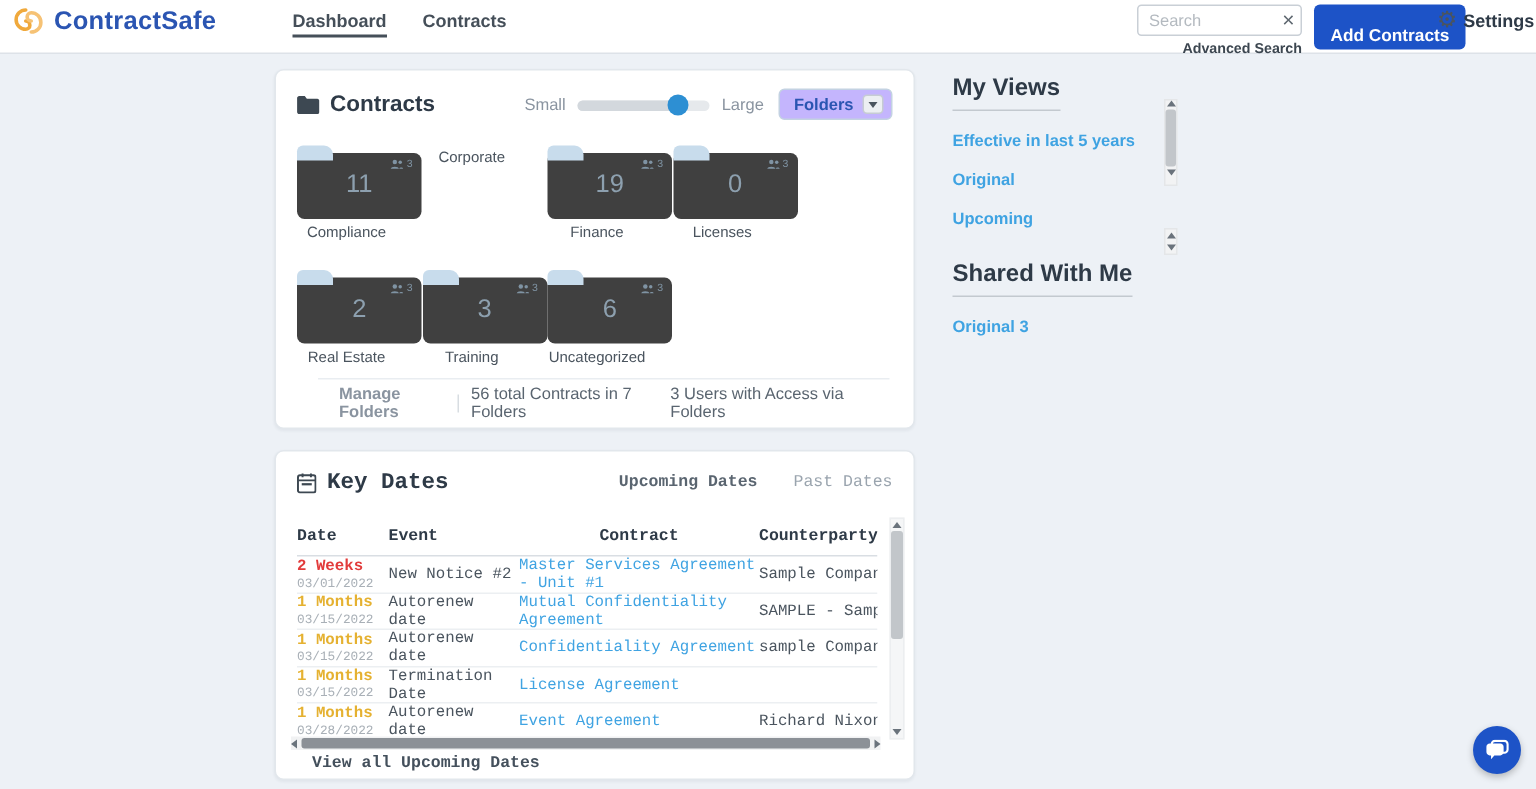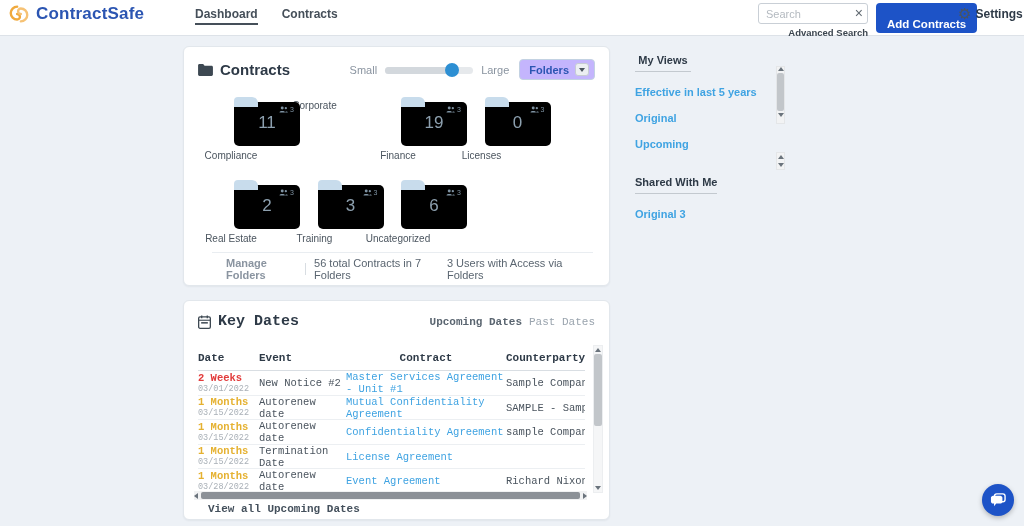--- a/index.html
+++ b/index.html
@@ -46,33 +46,33 @@
   .tri-up,.tri-down,.tri-left,.tri-right { width:0; height:0; display:inline-block; }
   .tri-down { border-left:3.5px solid transparent; border-right:3.5px solid transparent; border-top:4px solid #4a545e; }
   .tri-up { border-left:3px solid transparent; border-right:3px solid transparent; border-bottom:4px solid #6a737c; }
   .tri-down.sm { border-left:3px solid transparent; border-right:3px solid transparent; border-top:4px solid #6a737c; }
   .tri-left { border-top:3px solid transparent; border-bottom:3px solid transparent; border-right:4px solid #6a737c; }
   .tri-right { border-top:3px solid transparent; border-bottom:3px solid transparent; border-left:4px solid #6a737c; }
 
   
   .folders-grid { display:flex; flex-wrap:wrap; padding:8px 14px 0 14px; column-gap:17.5px; row-gap:18px; width:427px; }
   .folder-tile { width:66px; cursor:pointer; }
-  .folder-shape { position:relative; width:66px; height:44px; background:#000000; border-radius:5px; margin-top:6px;margin-left:36px; }
+  .folder-shape { position:relative; width:83px; height:44px; background:#404040; border-radius:5px; margin-top:6px; }
   .folder-shape::before { content:""; position:absolute; top:-5px; left:0; width:24px; height:10px; background:#c8dcec; border-radius:4px 6px 0 0; }
   .folder-count { position:absolute; left:0; right:0; top:11px; text-align:center; font-size:17px; color:#8da0af; }
   .folder-badge { position:absolute; top:4px; right:6px; display:flex; align-items:center; gap:2px; color:#7f93a3; font-size:7px; }
   .folder-name { margin-top:4px; text-align:center; font-size:10px; color:#4a545e; }
 
   .contracts-footer { position:absolute; left:0; right:16px; bottom:0; height:30px; border-top:1px solid #e9edf1; display:flex; align-items:center; padding:16px 14px; gap:8px; font-size:11px;margin-left:28px; }
   .manage-folders { color:#8a94a0; font-weight:bold; cursor:pointer; }
   .foot-div { width:1px; height:12px; background:#d8dde2; }
   .foot-stat { color:#5a6570; }
 
   
-  .kd-tabs { display:flex; gap:7px; align-items:center; }
+  .kd-tabs { display:flex; gap:24px; align-items:center; }
   .kd-tab { font-size:11px; font-weight:bold; color:#5a6570; cursor:pointer; }
   .kd-tab.inactive { color:#9aa4ae; font-weight:normal; }
   .kd-table { position:absolute; left:14px; right:24px; top:44px; height:146px; overflow:hidden; }
   .kd-hrow, .kd-row { display:grid; grid-template-columns:61px 87px 160px 1fr; align-items:center; }
   .kd-hrow { height:26px; border-bottom:1px solid #d9dee3; }
   .kd-hcell { font-size:11px; font-weight:bold; color:#2e3a47; }
   .kd-hcell.center { text-align:center; }
   .kd-row { height:24.5px; border-bottom:1px solid #eceff2; }
   .kd-term { font-size:10.5px; font-weight:bold; line-height:11px; }
   .kd-term.red { color:#e23b3b; } .kd-term.amber { color:#e5b130; }
@@ -86,21 +86,21 @@
   .vscroll .vthumb { width:8px; height:72px; background:#c2c6ca; border-radius:2px; margin-top:2px; }
   .vscroll .tri-up { margin-top:2px; } .vscroll .vspace { flex:1; }
   .vscroll .tri-down.sm { margin-bottom:2px; }
   .hscroll { position:absolute; left:10px; right:22px; top:190px; height:9px; background:#f1f2f3; display:flex; align-items:center; }
   .hthumb { flex:1; height:7px; background:#8c9197; border-radius:2px; margin:0 3px; }
   .kd-footer { position:absolute; left:0; right:0; bottom:0; height:21px; padding:0 24px; display:flex; align-items:center; }
   .kd-viewall { font-size:11px; font-weight:bold; color:#44505c; cursor:pointer; }
 
   
   .sidebar { position:absolute; left:635px; top:50px; width:140px; }
-  .sb-head { font-size:11px; font-weight:bold; color:#2e3a47; padding-bottom:5px; border-bottom:1px solid #c3c9cf; display:inline-block; min-width:56px;text-align:center; }
+  .sb-head { font-size:16px; font-weight:bold; color:#2e3a47; padding-bottom:5px; border-bottom:1px solid #c3c9cf; display:inline-block; min-width:56px; }
   .sb-link { display:block; font-size:11px; font-weight:bold; color:#3fa3e2; margin-top:14px; cursor:pointer; text-decoration:none; }
   .sb-section2 { margin-top:22px; }
   .sb-scroll { position:absolute; width:9px; background:#f2f3f4; border:1px solid #e4e6e8; display:flex; flex-direction:column; align-items:center; }
   .sb-scroll .thumb { width:7px; background:#c2c6ca; border-radius:2px; margin:2px 0; }
   .sbs1 { left:776px; top:66px; height:58px; }
   .sbs1 .thumb { height:38px; }
   .sbs2 { left:776px; top:152px; height:18px; justify-content:space-between; padding:2px 0; }
 
   
   .chat-fab { position:absolute; right:10px; bottom:10px; width:32px; height:32px; border-radius:50%; background:#1d53c7; display:flex; align-items:center; justify-content:center; cursor:pointer; box-shadow:0 2px 5px rgba(0,0,0,.25); }

